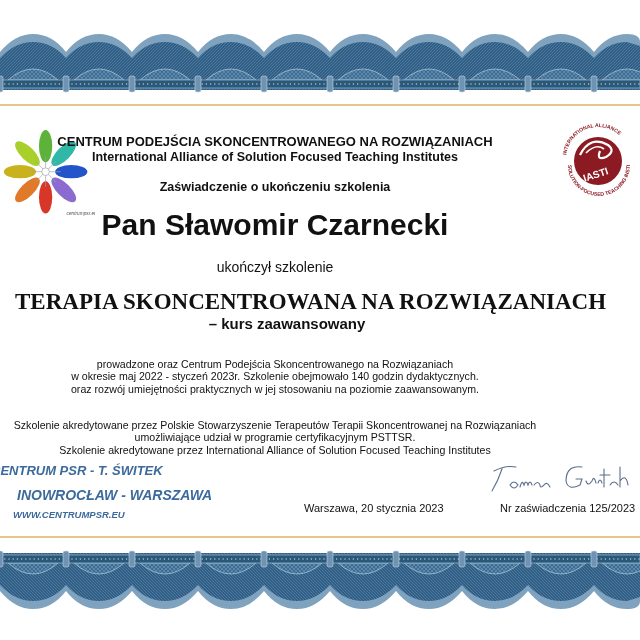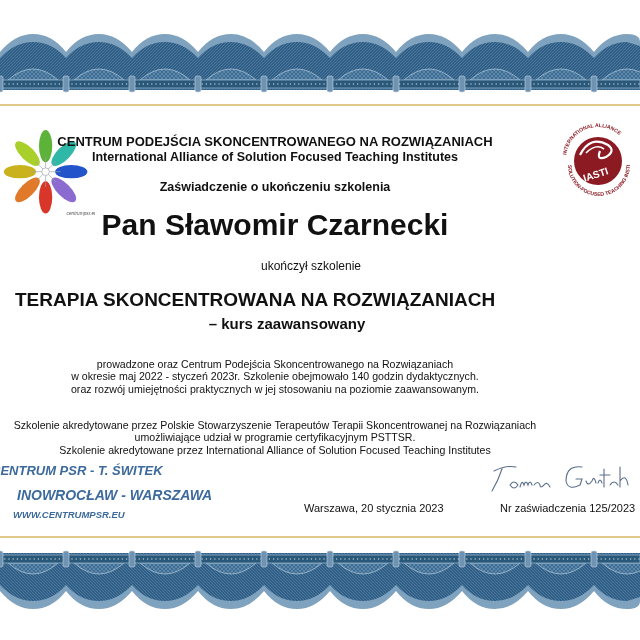--- a/index.html
+++ b/index.html
@@ -7,22 +7,22 @@
          font-family:"Liberation Sans", sans-serif; color:#111; }
   .abs { position:absolute; }
   .border-top { left:0; top:32px; width:640px; height:68px; }
   .border-bottom { left:0; top:543px; width:640px; height:68px; }
   .gold-line { left:0; width:640px; height:2px; background:#e2c78c; }
   .center { left:0; width:550px; text-align:center; white-space:nowrap; }
   .h-org { top:134px; font-weight:bold; font-size:13px; }
   .h-iasti { top:150px; font-weight:bold; font-size:12.5px; }
   .h-cert { top:180px; font-weight:bold; font-size:12.5px; }
   .h-name { top:208px; font-weight:bold; font-size:30px; }
-  .h-completed { top:259px; font-size:12px;padding-left:36px; }
-  .h-course1 { top:289px; font-weight:bold; font-size:19px; left:15px; text-align:right; }
+  .h-completed { top:259px; font-size:14px; }
+  .h-course1 { top:289px; font-weight:bold; font-size:23px; left:15px; text-align:right;font-family:Liberation Serif, serif; }
   .h-course2 { top:315px; font-weight:bold; font-size:15px;margin-left:12px; }
   .body-txt { font-size:10.6px; line-height:12.3px; }
   .para1 { top:358px; }
   .para2 { top:419px; }
   .brand { left:0; top:463px; width:140px; font-style:italic; font-weight:bold; color:#3c6a9c; }
   .brand .b1 { font-size:13px; position:absolute; left:-9px; top:0; white-space:nowrap; }
   .brand .b2 { font-size:14px; position:absolute; left:17px; top:24px; white-space:nowrap; }
   .brand .b3 { font-size:9.5px; position:absolute; left:13px; top:46px; white-space:nowrap; }
   .place-date { left:304px; top:502px; font-size:11px; white-space:nowrap; }
   .cert-no { left:500px; top:502px; font-size:11px; white-space:nowrap; }

